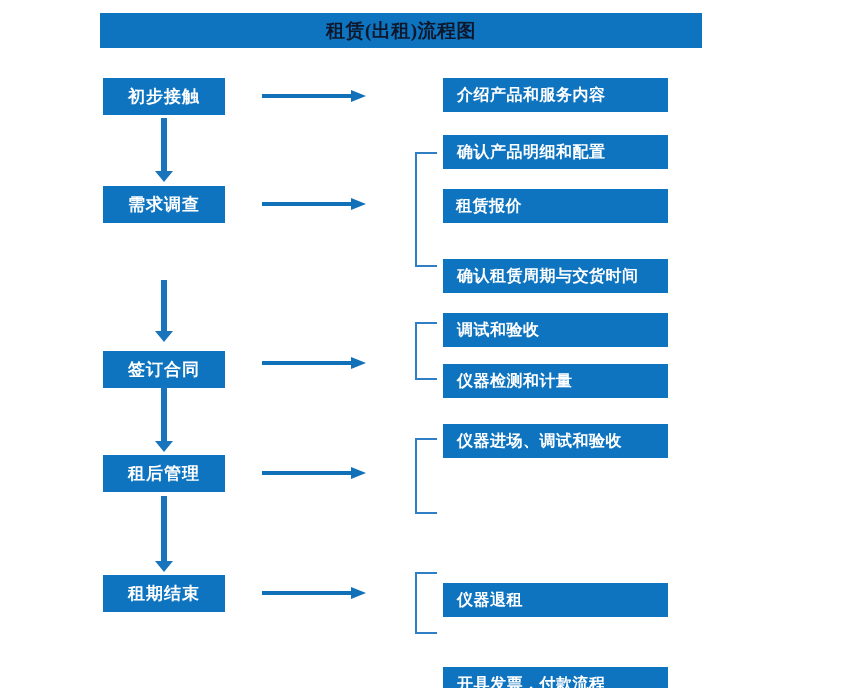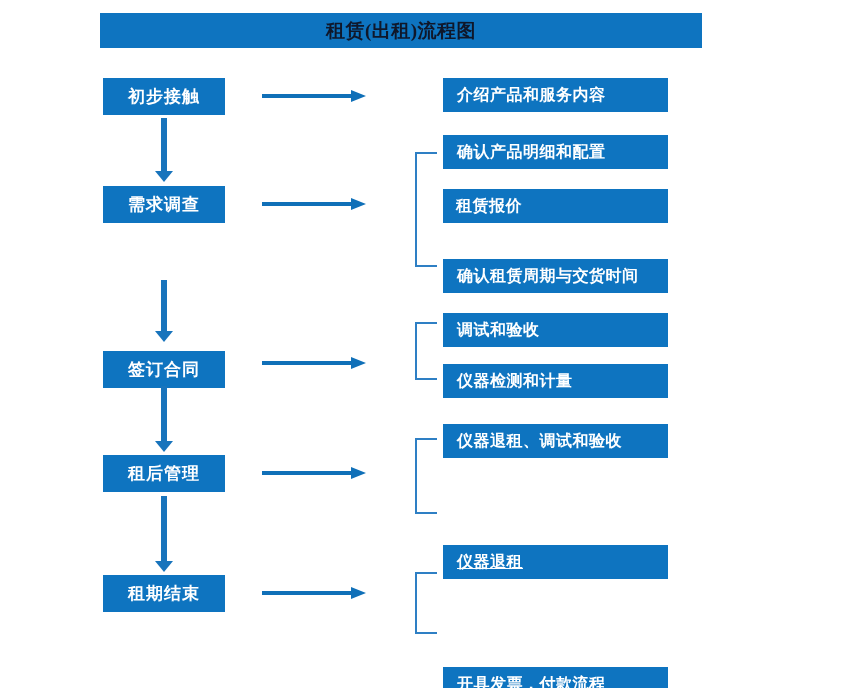--- a/index.html
+++ b/index.html
@@ -188,17 +188,17 @@
   <div class="bracket" style="left:415px; top:322px; height:58px;"></div>
   <div class="bracket" style="left:415px; top:438px; height:76px;"></div>
   <div class="bracket" style="left:415px; top:572px; height:62px;"></div>
 
   <div class="detail-box" style="top:78px;">介绍产品和服务内容</div>
   <div class="detail-box" style="top:135px;">确认产品明细和配置</div>
   <div class="detail-box" style="top:189px;padding-left:13px;">租赁报价</div>
   <div class="detail-box" style="top:244px;margin-top:15px;">确认租赁周期与交货时间</div>
   <div class="detail-box" style="top:313px;">调试和验收</div>
   <div class="detail-box" style="top:364px;">仪器检测和计量</div>
-  <div class="detail-box" style="top:424px;">仪器退租、调试和验收</div>
-  <div class="detail-box" style="top:545px;text-decoration:underline;">仪器退租</div>
+  <div class="detail-box" style="top:424px;">仪器进场、调试和验收</div>
+  <div class="detail-box" style="top:583px;">仪器退租</div>
   <div class="detail-box" style="top:636px;margin-top:31px;">开具发票，付款流程</div>
 
 </div>
 
 </body></html>

